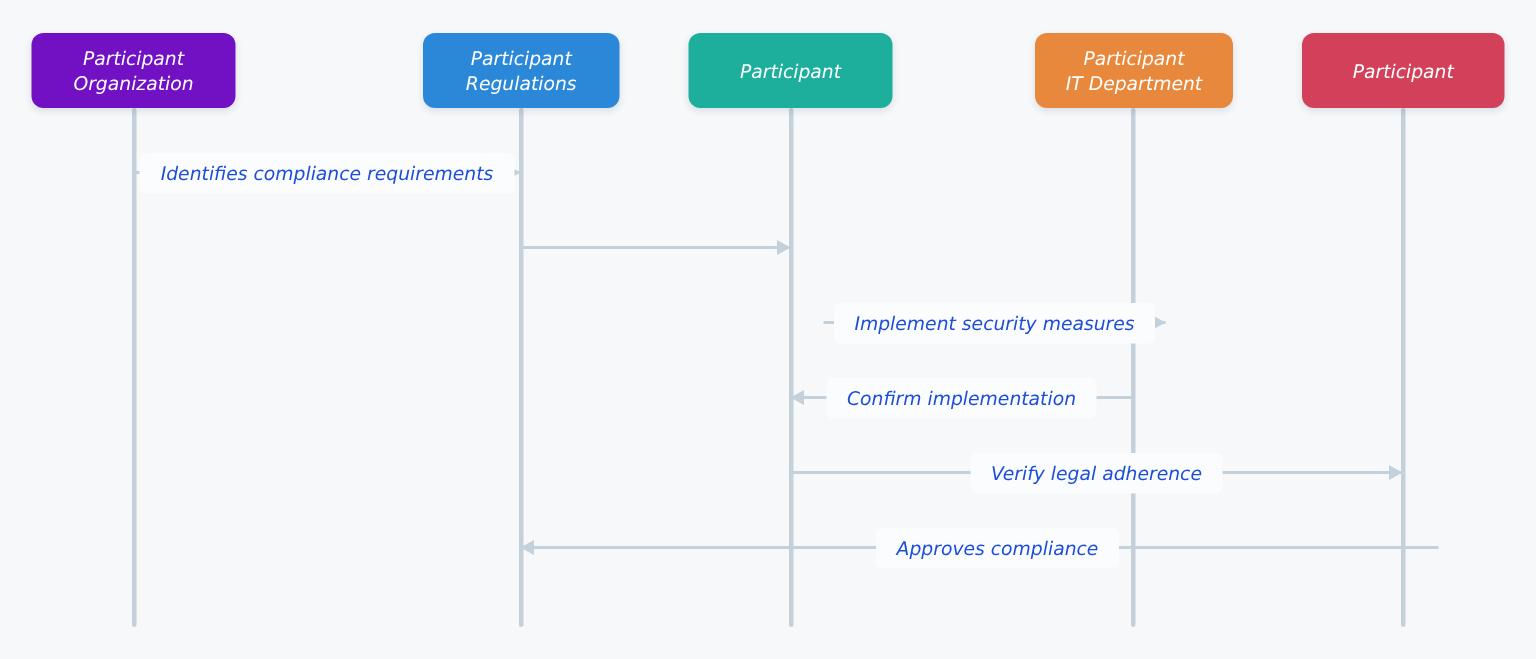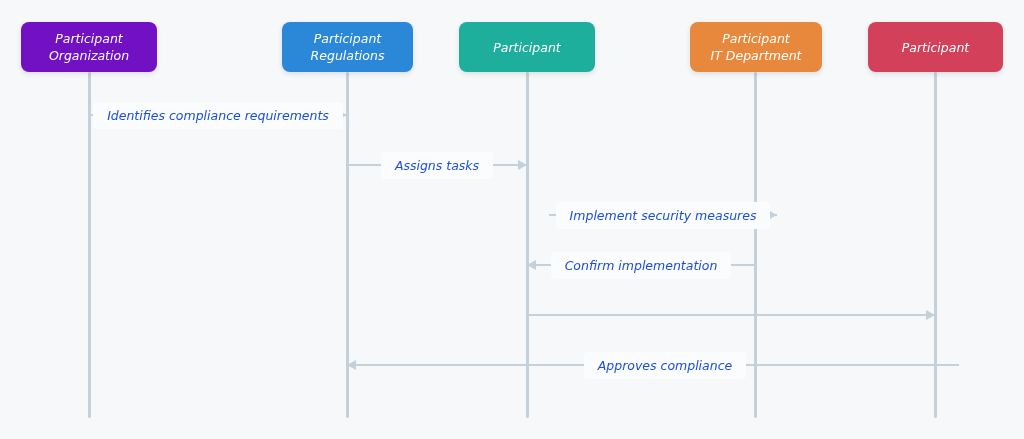--- a/index.html
+++ b/index.html
@@ -126,35 +126,35 @@
     </div>
   <div id="messages-layer">
       <div class="message" style="left: 89px; top: 100px; width: 258px;">
         <div class="msg-line" style="background: rgb(196, 208, 218);"></div>
         <div class="msg-head right"></div>
         <div class="msg-label">Identifies compliance requirements</div>
       </div>
       <div class="message" style="left: 347px; top: 150px; width: 180px;">
         <div class="msg-line" style="background: rgb(196, 208, 218);"></div>
         <div class="msg-head right"></div>
-        <div class="msg-label">Assigns tasks</div>
       </div>
       <div class="message" style="left: 549px; top: 200px; width: 228px;">
         <div class="msg-line" style="background: rgb(196, 208, 218);"></div>
         <div class="msg-head right"></div>
         <div class="msg-label">Implement security measures</div>
       </div>
       <div class="message" style="left: 527px; top: 250px; width: 228px;">
         <div class="msg-line" style="background: rgb(196, 208, 218);"></div>
         <div class="msg-head left"></div>
         <div class="msg-label">Confirm implementation</div>
       </div>
       <div class="message" style="left: 527px; top: 300px; width: 408px;">
         <div class="msg-line" style="background: rgb(196, 208, 218);"></div>
         <div class="msg-head right"></div>
+        <div class="msg-label">Verify legal adherence</div>
       </div>
       <div class="message" style="left: 347px; top: 350px; width: 588px; padding-left: 24px;">
         <div class="msg-line" style="background: rgb(196, 208, 218);"></div>
         <div class="msg-head left"></div>
         <div class="msg-label">Approves compliance</div>
       </div>
     </div>
 </div>
 
 </body></html>

